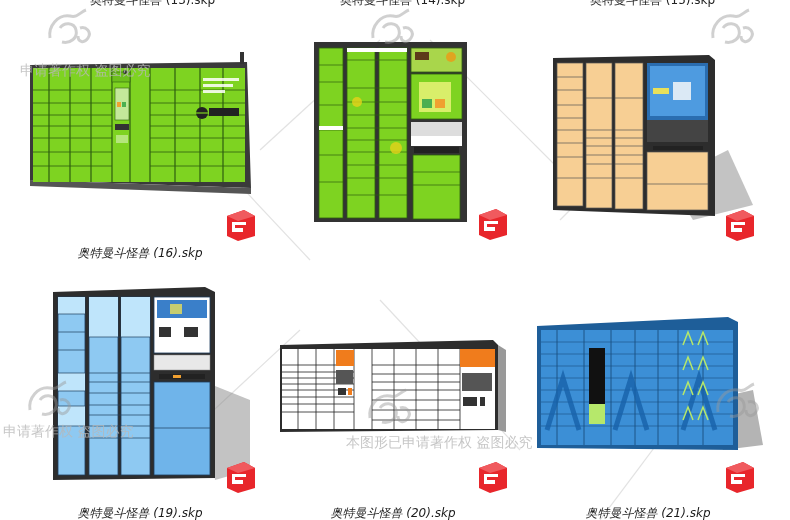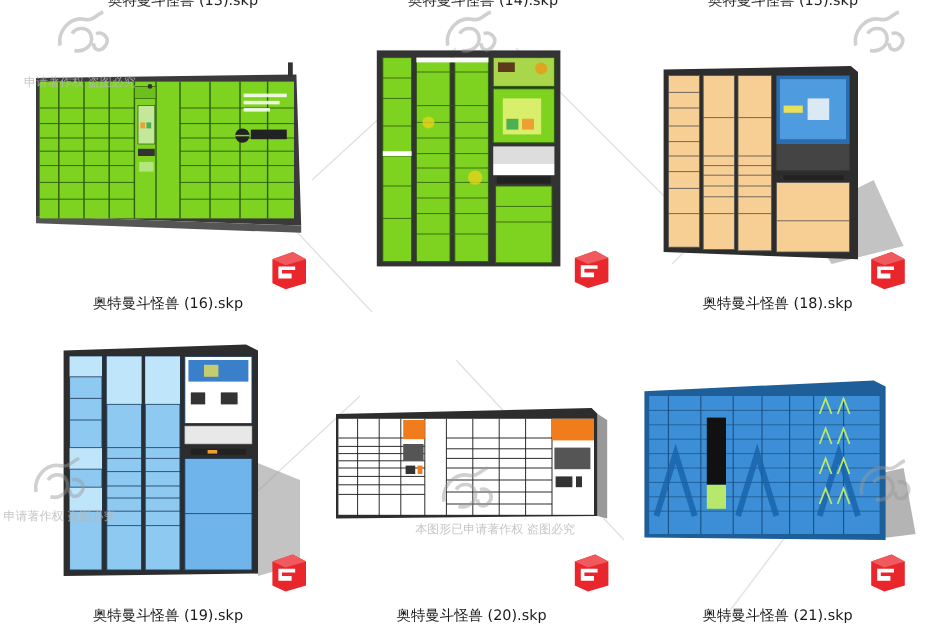--- a/index.html
+++ b/index.html
@@ -6,25 +6,25 @@
     html, body { width: 790px; height: 520px; overflow: hidden; background: #ffffff; }
     body { position: relative; font-family: "DejaVu Sans", "Liberation Sans", sans-serif; }
 
     .top-labels { position: absolute; left: 0; top: -8px; width: 790px; height: 14px; }
     .top-label { position: absolute; font-size: 12px; color: #222; white-space: nowrap; }
 
     .watermark-bg { position: absolute; left: 0; top: 0; width: 790px; height: 520px; pointer-events: none; }
 
     .tile { position: absolute; width: 250px; height: 260px; }
     .thumb { position: absolute; left: 0; top: 0; width: 250px; height: 230px; }
-    .caption { position: absolute; left: 0; width: 250px; text-align: center; font-size: 12px; color: #1a1a1a; white-space: nowrap; }
+    .caption { position: absolute; left: 0; width: 250px; text-align: center; font-size: 12px; color: #1a1a1a; white-space: nowrap; font-style: italic; }
 
     .skp-badge { position: absolute; width: 34px; height: 34px; }
 
-    .wm { position: absolute; color: #b8b8b8; font-size: 10px; opacity: 0.8; white-space: nowrap; }
+    .wm { position: absolute; color: #b8b8b8; font-size: 14px; opacity: 0.8; white-space: nowrap; }
     .dragon { position: absolute; width: 60px; height: 42px; opacity: 0.45; }
   </style>
 </head>
 <body>
 
 <svg class="watermark-bg" viewBox="0 0 790 520">
   <g stroke="#e2e2e2" stroke-width="1.2" fill="none">
     <line x1="160" y1="100" x2="310" y2="260"></line>
     <line x1="430" y1="40" x2="560" y2="170"></line>
     <line x1="260" y1="150" x2="380" y2="40"></line>
@@ -194,21 +194,20 @@
     <line x1="124" y1="174" x2="185" y2="174" stroke="#555" stroke-width="0.7"></line>
   </svg>
   <svg class="dragon" style="left:180px; top:-2px;" viewBox="0 0 60 42">
     <path d="M10,30 C8,18 18,6 30,8 C38,10 40,4 46,2 M20,20 C24,14 34,14 36,22 C38,30 30,36 22,34 M40,20 C46,18 52,24 48,30 C44,36 38,34 38,28" stroke="#999" stroke-width="3" fill="none"></path>
   </svg>
   <svg class="skp-badge" style="left:200px; top:198px;" viewBox="0 0 34 34">
     <polygon points="3,8 20,2 31,8 31,28 14,33 3,28" fill="#e8262b"></polygon>
     <polygon points="3,8 20,2 31,8 14,13" fill="#f05a5e"></polygon>
     <path d="M8,14 L22,14 L22,17 L11,17 L11,20 L19,20 L19,24 L8,24 Z" fill="#fff"></path>
   </svg>
-  <span class="caption" style="top:235px;">奥特曼斗怪兽 (18).skp</span>
 </div>
 
 <div class="tile" style="left:15px; top:270px;">
   <svg class="thumb" viewBox="0 0 250 230">
     <polygon points="185,110 235,130 235,200 200,210" fill="#888" opacity="0.5"></polygon>
     <polygon points="38,22 190,17 200,22 200,208 38,210" fill="#2d2d2d"></polygon>
     <rect x="43" y="27" width="27" height="178" fill="#8ec9f2" stroke="#1e3d5c" stroke-width="0.8"></rect>
     <rect x="74" y="27" width="29" height="178" fill="#8ec9f2" stroke="#1e3d5c" stroke-width="0.8"></rect>
     <rect x="106" y="27" width="29" height="178" fill="#8ec9f2" stroke="#1e3d5c" stroke-width="0.8"></rect>
     <rect x="43" y="27" width="27" height="17" fill="#bfe5fb"></rect>

